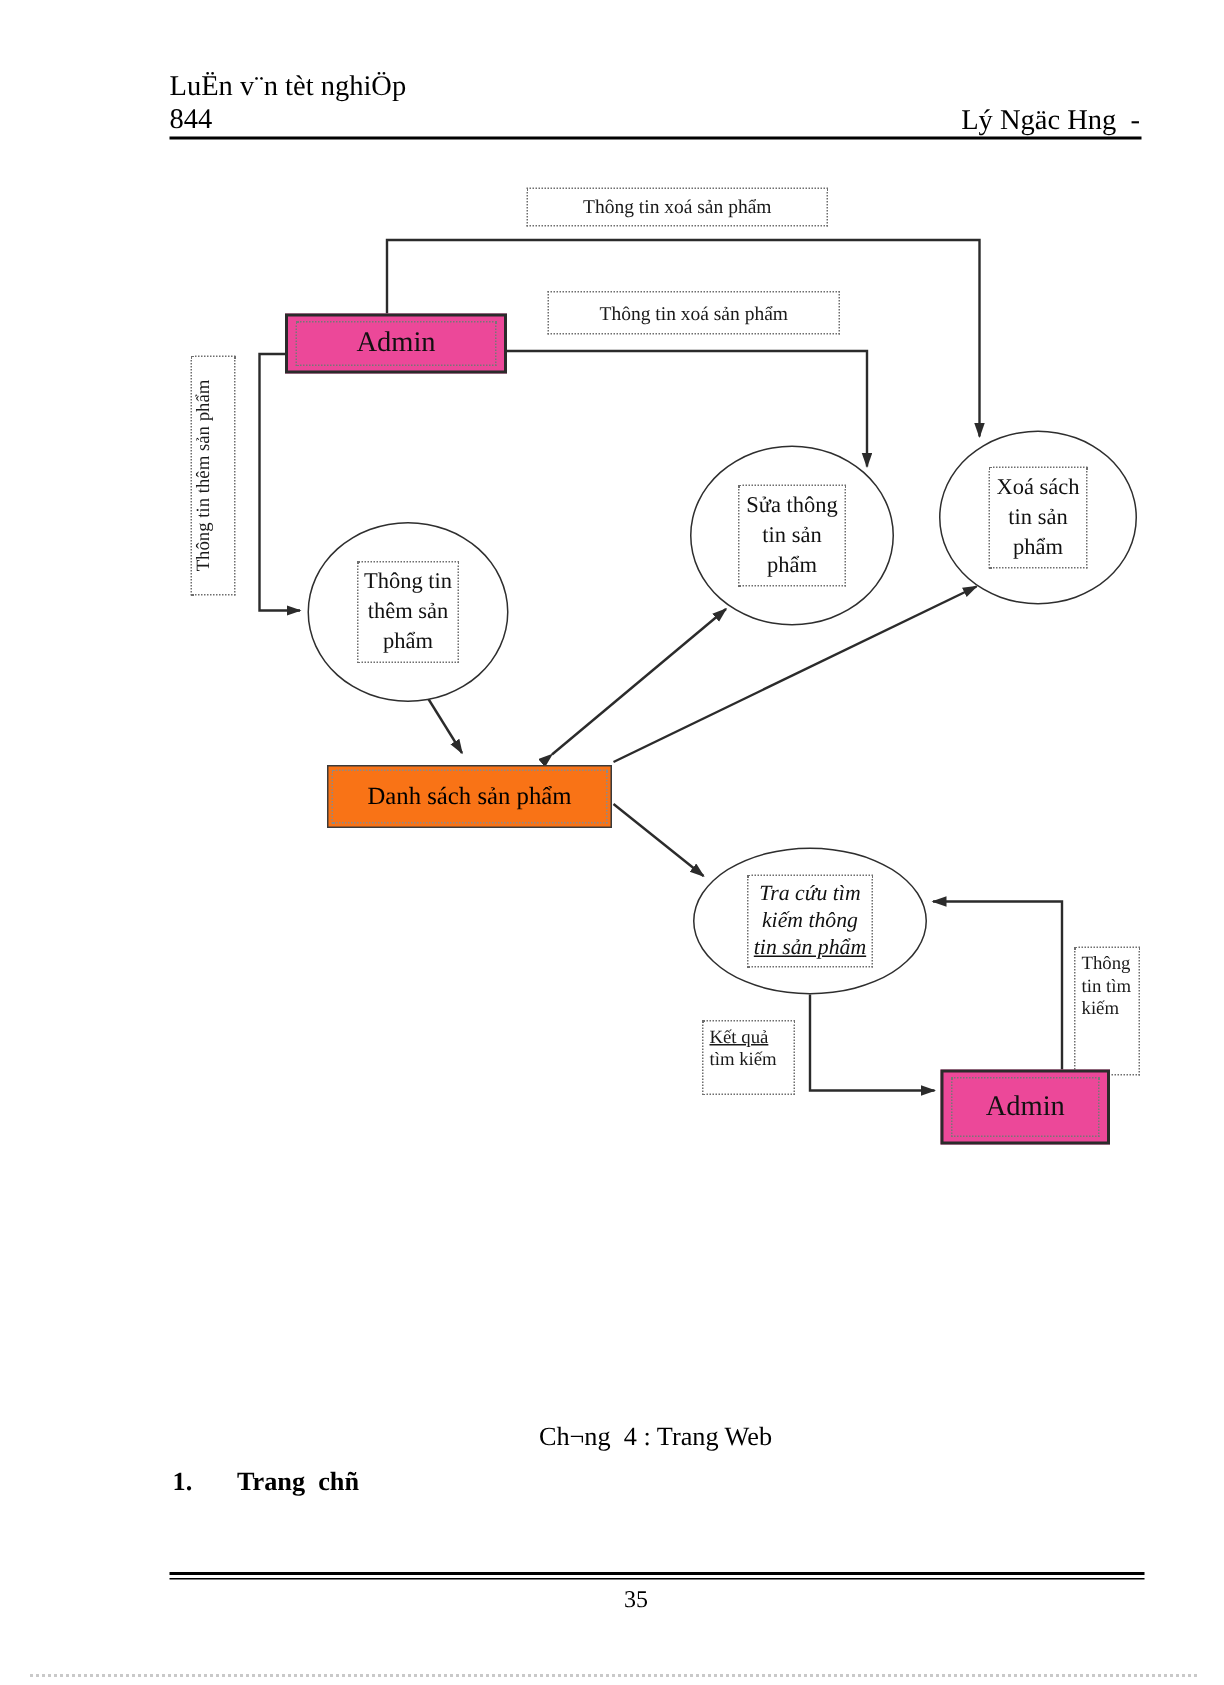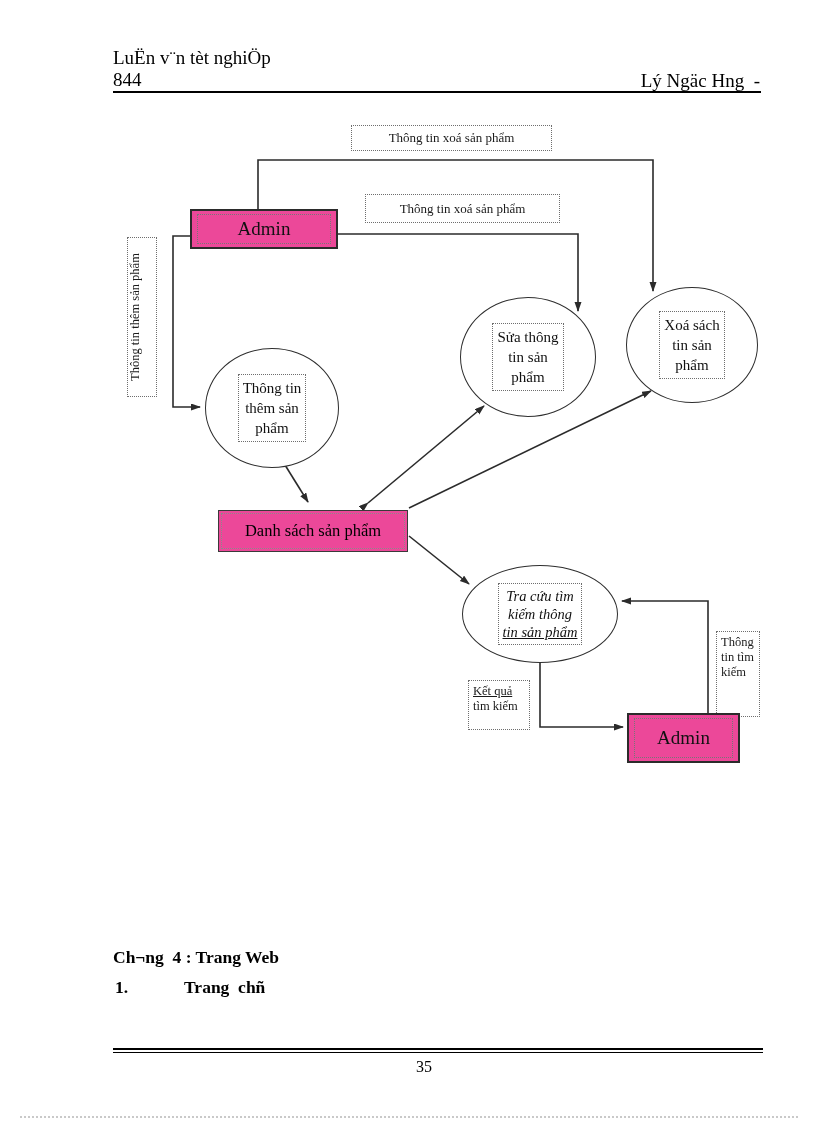--- a/index.html
+++ b/index.html
@@ -9,37 +9,37 @@
     overflow:hidden;
   }
   .abs{position:absolute;}
   
   .hdr-text{font-size:19px;line-height:22px;white-space:pre;}
   .rule-top{left:113px;top:91px;width:648px;height:0;border-top:2.5px solid #000;}
   .rule-bottom{left:113px;top:1048px;width:650px;height:2px;border-top:2px solid #000;border-bottom:1px solid #000;}
   .page-num{left:0;top:1058px;width:816px;text-align:center;font-size:16px;padding-left:16px;}
   .dotted-faint{left:20px;top:1116px;width:778px;height:0;border-top:2px dotted #c9c9c9;}
   
-  .chapter{left:113px;top:947px;width:648px;text-align:left;font-weight:bold;font-size:17.5px;white-space:pre;}
+  .chapter{left:113px;top:947px;width:648px;text-align:center;font-weight:normal;font-size:17.5px;white-space:pre;}
   .sect-num{left:115px;top:977px;font-weight:bold;font-size:17.5px;}
-  .sect-title{left:158px;top:977px;font-weight:bold;font-size:17.5px;white-space:pre;margin-left:26px;}
+  .sect-title{left:158px;top:977px;font-weight:bold;font-size:17.5px;white-space:pre;}
   
   .dotbox{border:1px dotted #6e6e6e;box-sizing:border-box;color:#1a1a1a;}
   .lab{font-size:13px;display:flex;align-items:center;justify-content:center;text-align:center;}
   .lab-small{font-size:12.5px;line-height:15px;padding:3px 2px 0 4px;display:block;}
   .entity{border:2px solid #2b2b2b;box-sizing:border-box;display:flex;background:#ec4899;}
   .entity-inner{flex:1;margin:3px 5px;border:1px dotted #777;display:flex;align-items:center;justify-content:center;
     font-size:19px;color:#111;}
   .ellipse{border:1.5px solid #2e2e2e;border-radius:50%;box-sizing:border-box;background:#fff;
     display:flex;align-items:center;justify-content:center;}
   .proc-inner{border:1px dotted #6e6e6e;text-align:center;font-size:15px;line-height:20px;
     padding:3px 4px;color:#111;}
   .proc-inner .u{text-decoration:underline;}
   .store{border:1.5px solid #3a3a3a;outline:1px dotted #8a8a8a;outline-offset:-4px;box-sizing:border-box;
-    display:flex;align-items:center;justify-content:center;font-size:16.5px;background:#ec4899;}
+    display:flex;align-items:center;justify-content:center;font-size:16.5px;background:#f97316;}
   .vlabel{box-sizing:border-box;}
   .vlabel-inner{position:absolute;left:0;top:0;width:158px;height:28px;
     transform:rotate(-90deg) translate(-158px,0);transform-origin:0 0;
     font-size:12.5px;line-height:14px;text-align:center;}
   svg{position:absolute;left:0;top:0;pointer-events:none;}
 </style>
 </head>
 <body>
 
 <div class="abs hdr-text" style="left:113px;top:47px;">LuËn v¨n tèt nghiÖp</div>

